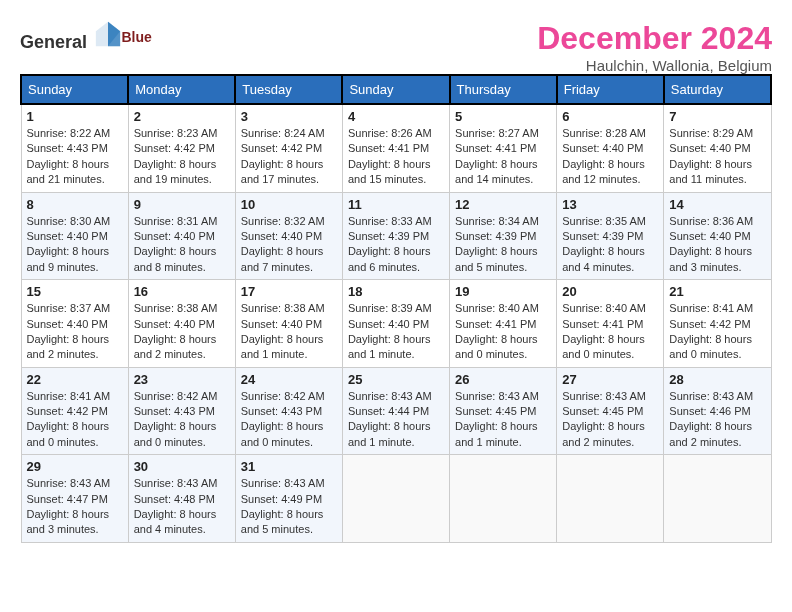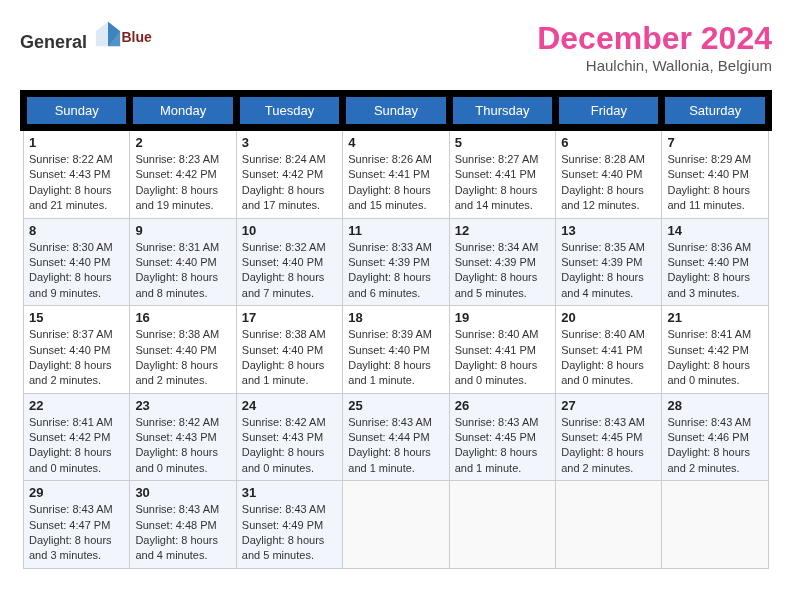--- a/index.html
+++ b/index.html
@@ -7,21 +7,20 @@
       font-family: Arial, sans-serif;
       background: #fff;
       width: 792px;
       min-height: 612px;
       padding: 20px;
     }
     .header {
       display: flex;
       justify-content: space-between;
       align-items: flex-start;
-      margin-bottom: 16px;
     }
     .logo {
       display: flex;
       align-items: center;
     }
     .logo-text-general {
       font-size: 18px;
       font-weight: bold;
       color: #333;
     }
@@ -48,25 +47,25 @@
       color: #555;
     }
     .calendar {
       width: 100%;
       border-collapse: collapse;
       font-size: 11px;
     }
     .calendar th {
       background-color: #2a6ebb;
       color: #fff;
-      text-align: center;
+      text-align: left;
       padding: 6px 6px;
       font-size: 13px;
       font-weight: normal;
-      border: 7px solid #000000;
+      border: 2px solid #000000;
     }
     .calendar td {
       border: 1px solid #ccc;
       vertical-align: top;
       padding: 4px 5px;
       width: 107px;
       height: 85px;
       background: #fff;
     }
     .calendar tr:nth-child(even) td {

